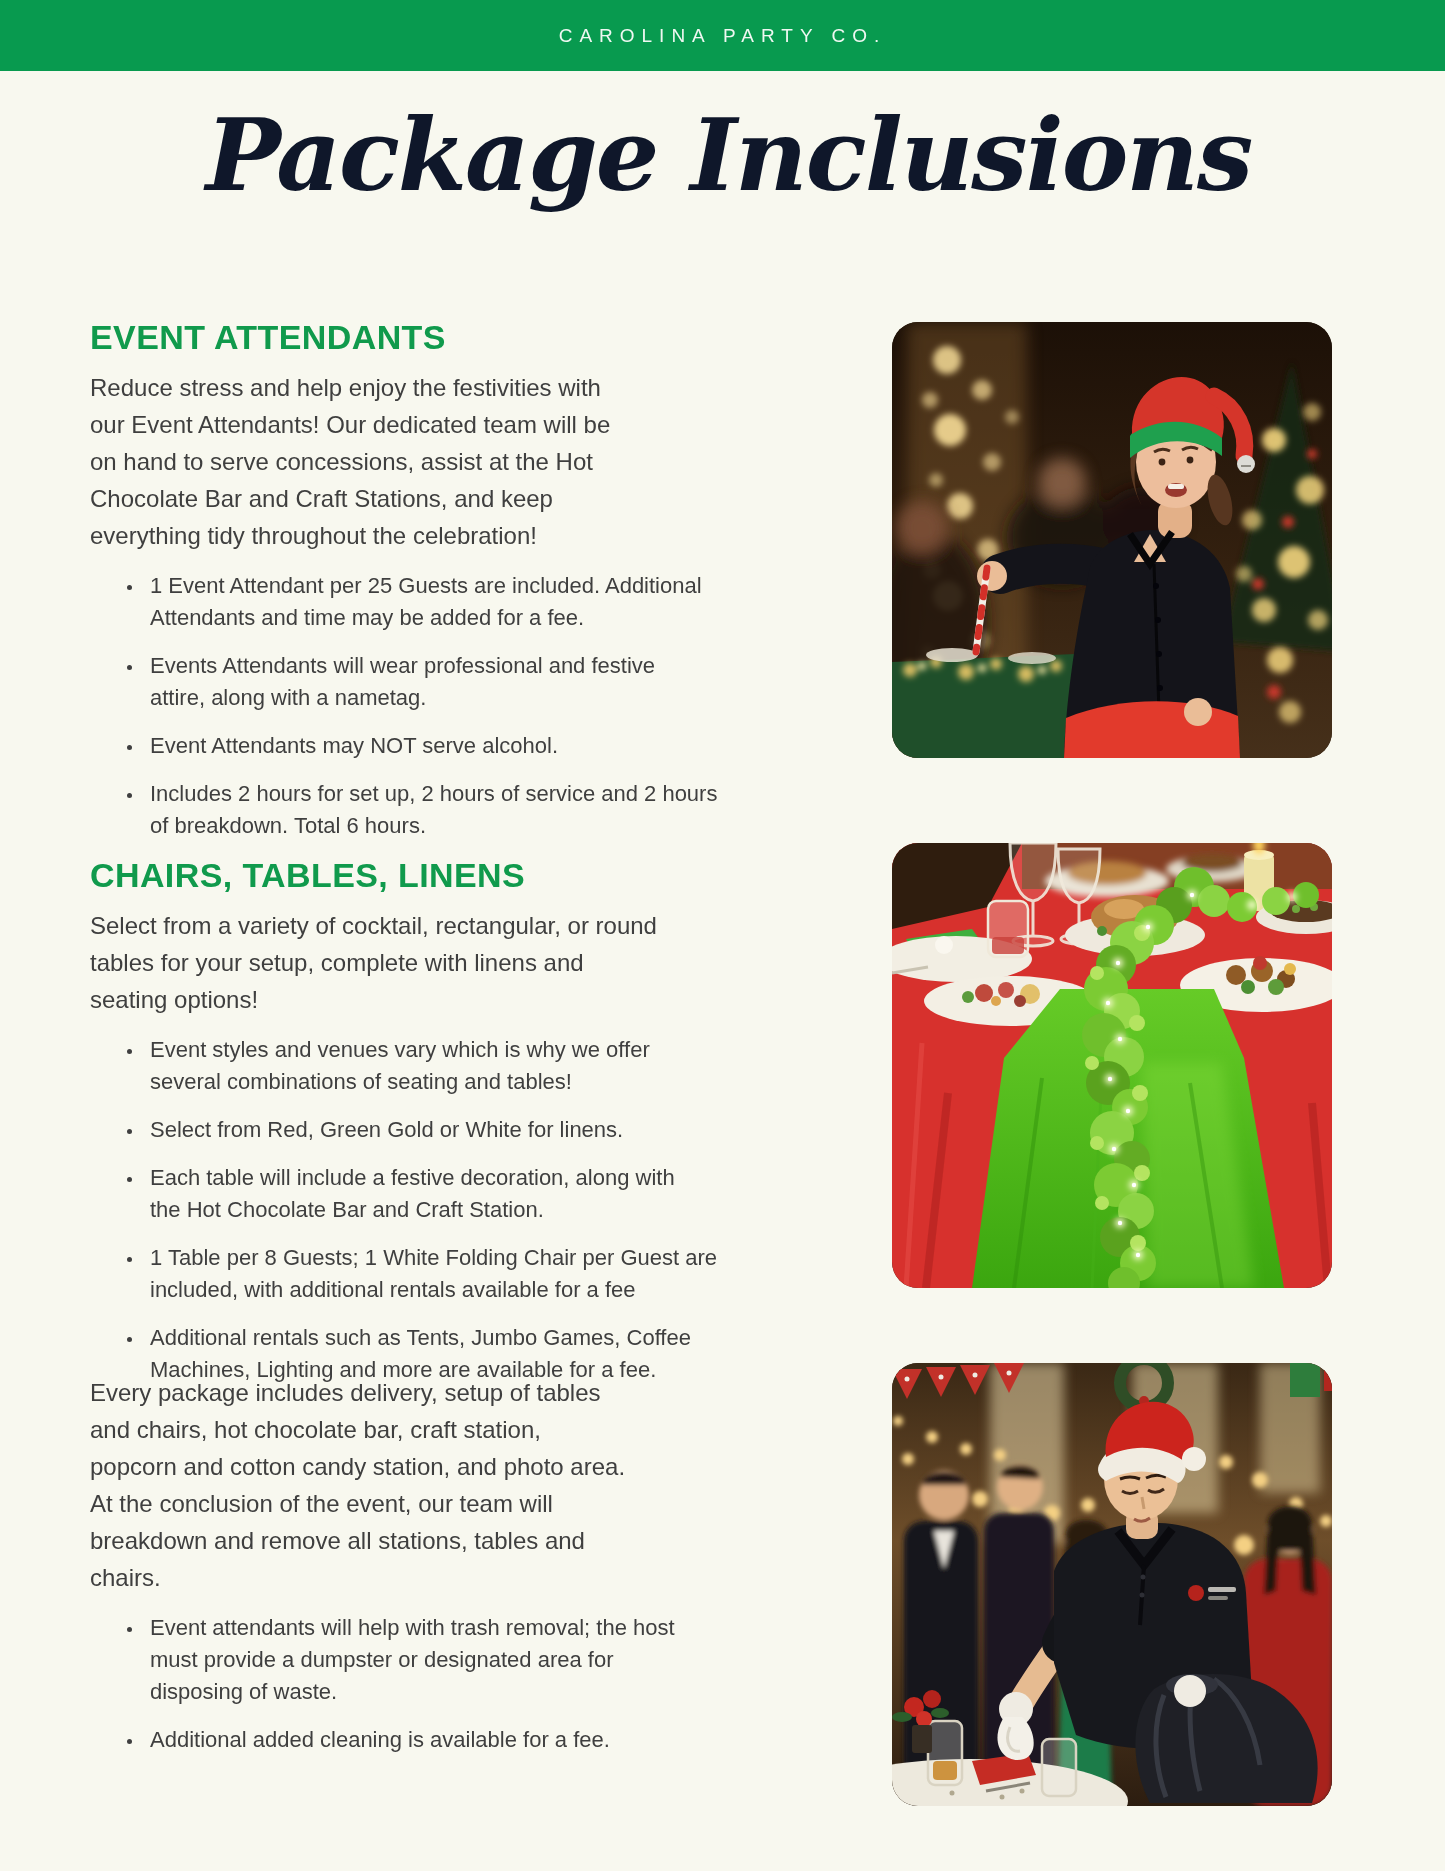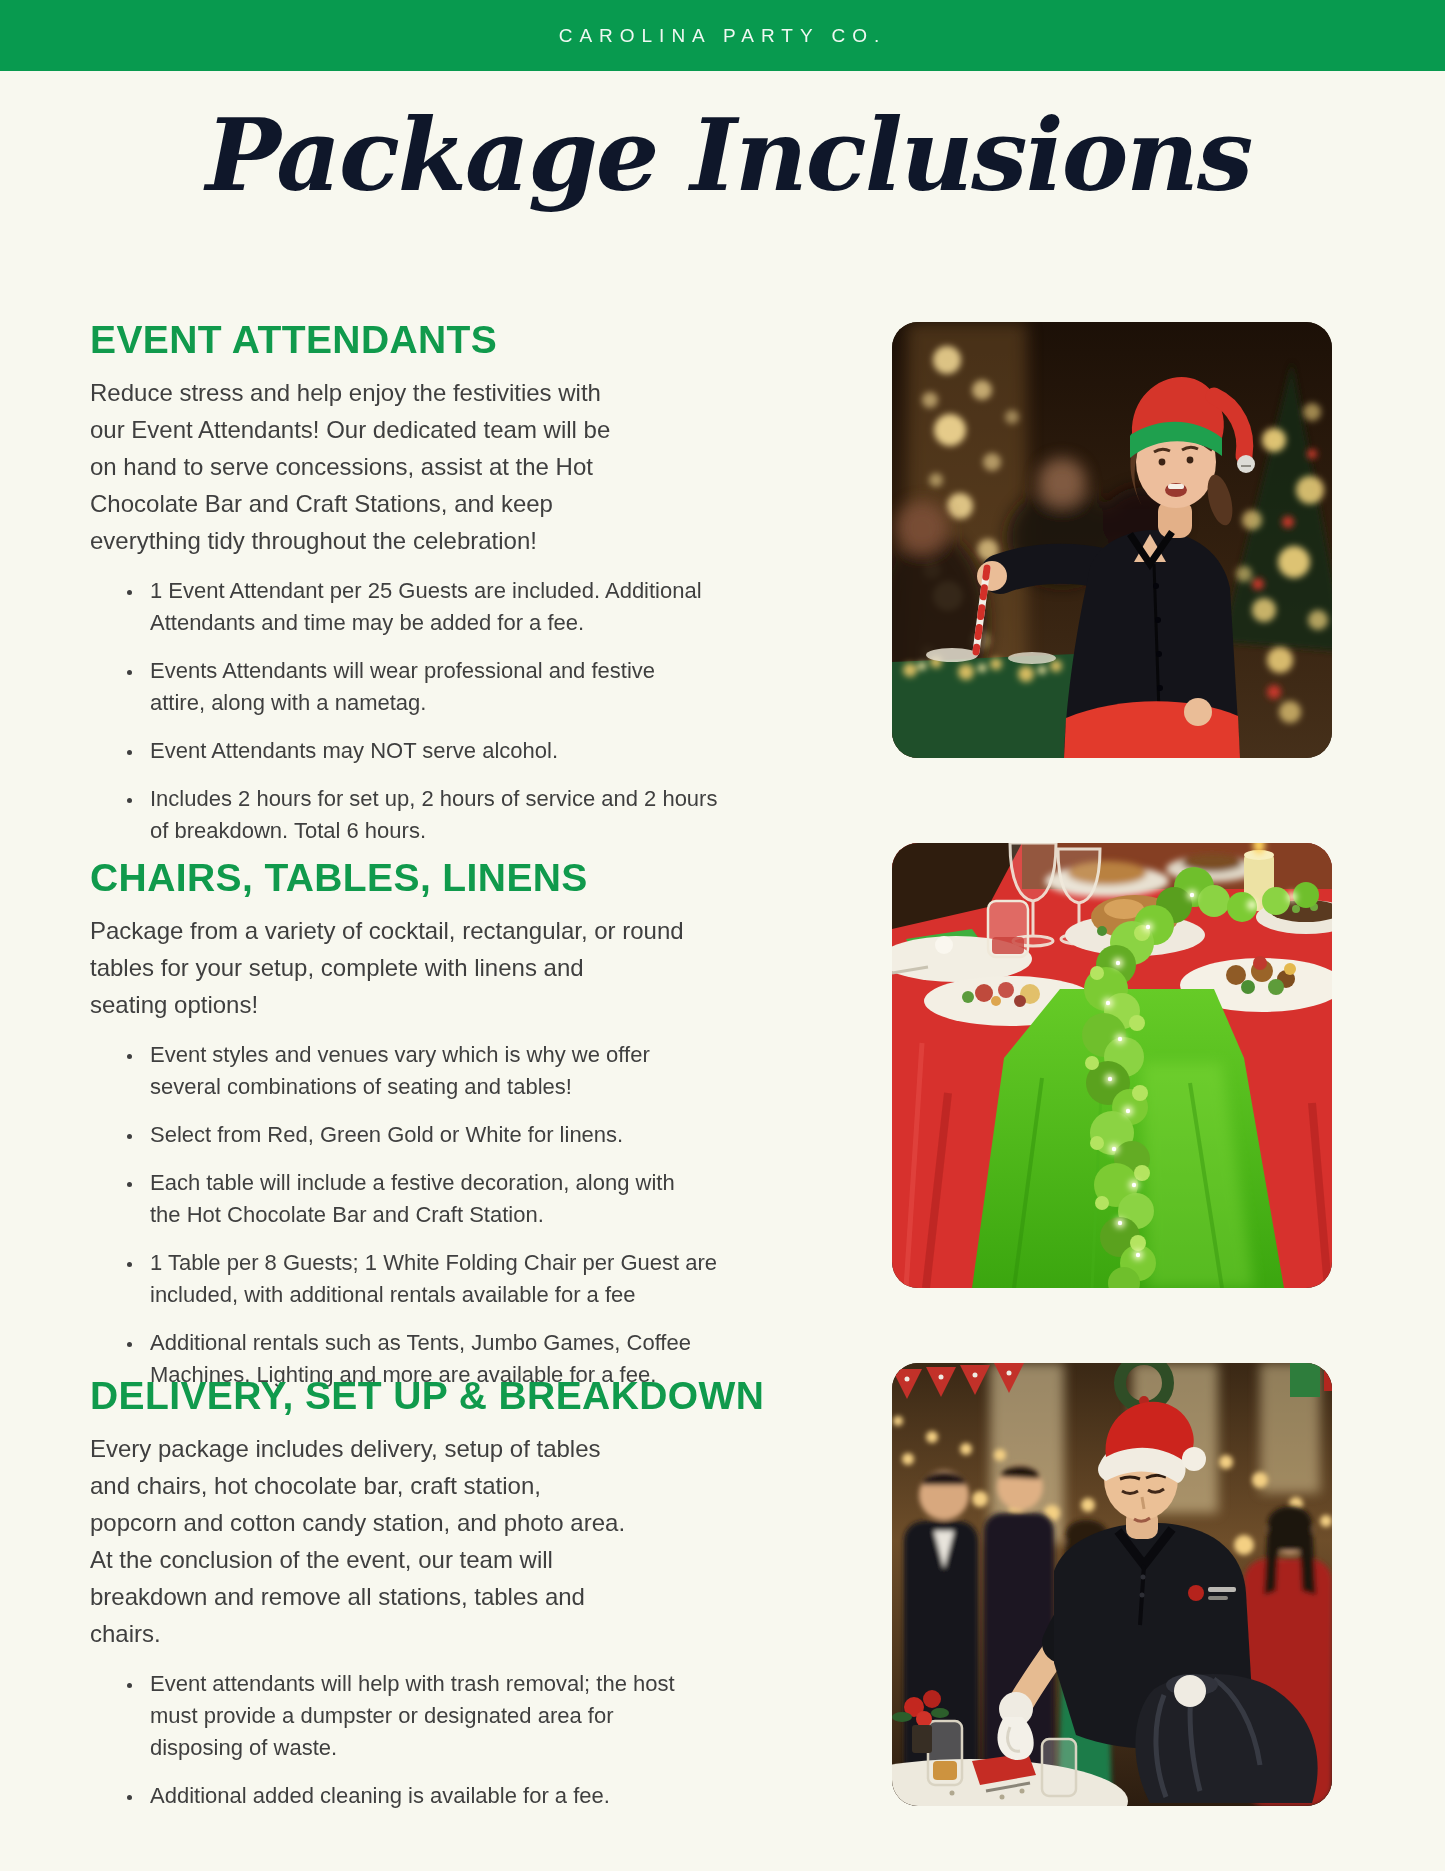--- a/index.html
+++ b/index.html
@@ -6,21 +6,21 @@
   #page{position:relative;width:1445px;height:1871px;background:#F8F8EF;
         font-family:"Liberation Sans",sans-serif;overflow:hidden;}
   .banner{position:absolute;top:0;left:0;width:100%;height:71px;background:#089A4F;
           display:flex;align-items:center;justify-content:center;}
   .banner span{color:#EFF8F2;font-size:19px;letter-spacing:7px;font-weight:400;}
   .page-title{position:absolute;top:84px;left:0;width:100%;text-align:center;
           font-family:"DejaVu Serif",serif;font-style:italic;font-weight:700;
           font-size:100px;line-height:130px;color:#0f172a;margin:6px;letter-spacing:-2px;}
   .section{position:absolute;left:90px;width:775px;}
   #section-1{top:318px;} #section-2{top:856px;} #section-3{top:1374px;}
-  .section h2{margin:0 0 12px 0;font-size:39px;font-weight:700;color:#109A4C;letter-spacing:.4px;}
+  .section h2{margin:0 0 12px 0;font-size:34px;font-weight:700;color:#109A4C;letter-spacing:.4px;}
   .section p{margin:0 0 15px 0;font-size:24px;line-height:37px;color:#3F3F3F;white-space:pre-line;}
   .section ul{margin:6px 0 0 0;padding:0 0 0 38px;}
   .section li{font-size:22px;line-height:32px;color:#3F3F3F;white-space:pre-line;
           padding-left:6px;margin:16px;}
   .section li::marker{color:#3F3F3F;font-size:17px;}
   .photo{position:absolute;left:892px;width:440px;border-radius:26px;overflow:hidden;
          background:#2A1B0E;}
   #photo-1{top:322px;height:436px;} #photo-2{top:843px;height:445px;} #photo-3{top:1363px;height:443px;}
   .photo svg{display:block;width:100%;height:100%;}
 </style>
@@ -48,38 +48,37 @@
         <li>Events Attendants will wear professional and festive
 attire, along with a nametag.</li>
         <li>Event Attendants may NOT serve alcohol.</li>
         <li>Includes 2 hours for set up, 2 hours of service and 2 hours
 of breakdown. Total 6 hours.</li>
       </ul>
   </div>
 
   <div class="section" id="section-2">
     <h2>CHAIRS, TABLES, LINENS</h2>
-    <p>Package from a variety of cocktail, rectangular, or round
+    <p>Select from a variety of cocktail, rectangular, or round
 tables for your setup, complete with linens and
 seating options!</p>
     <ul>
         <li>Event styles and venues vary which is why we offer
 several combinations of seating and tables!</li>
         <li>Select from Red, Green Gold or White for linens.</li>
         <li>Each table will include a festive decoration, along with
 the Hot Chocolate Bar and Craft Station.</li>
         <li>1 Table per 8 Guests; 1 White Folding Chair per Guest are
 included, with additional rentals available for a fee</li>
         <li>Additional rentals such as Tents, Jumbo Games, Coffee
 Machines, Lighting and more are available for a fee.</li>
       </ul>
   </div>
 
   <div class="section" id="section-3">
-    <h2>DELIVERY, SET UP &amp; BREAKDOWN</h2>
     <p>Every package includes delivery, setup of tables
 and chairs, hot chocolate bar, craft station,
 popcorn and cotton candy station, and photo area.
 At the conclusion of the event, our team will
 breakdown and remove all stations, tables and
 chairs.</p>
     <ul>
         <li>Event attendants will help with trash removal; the host
 must provide a dumpster or designated area for
 disposing of waste.</li>

